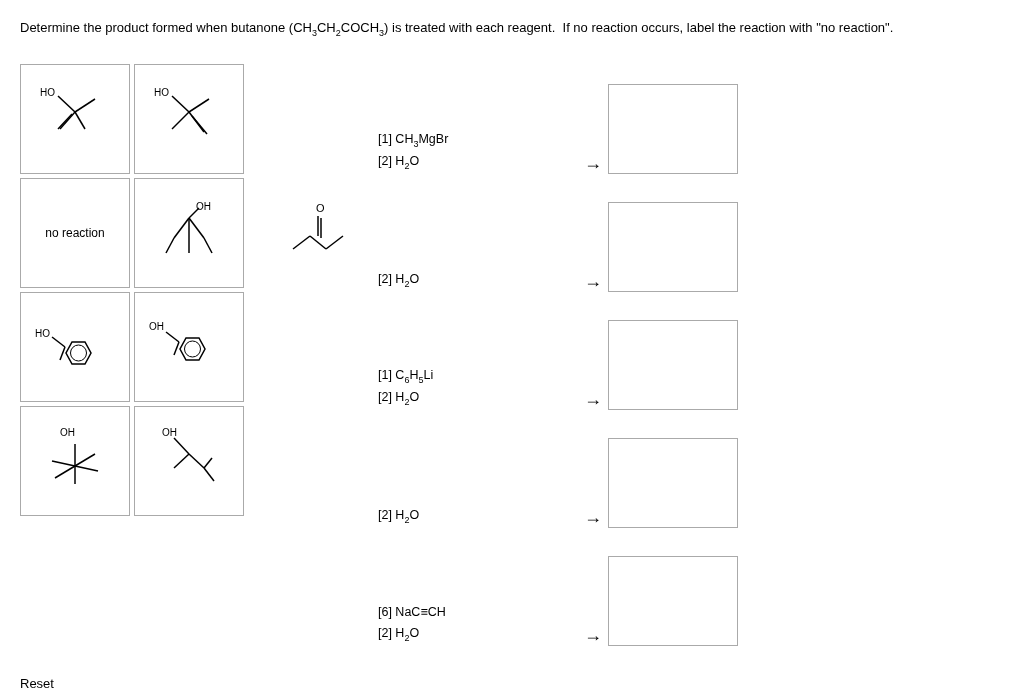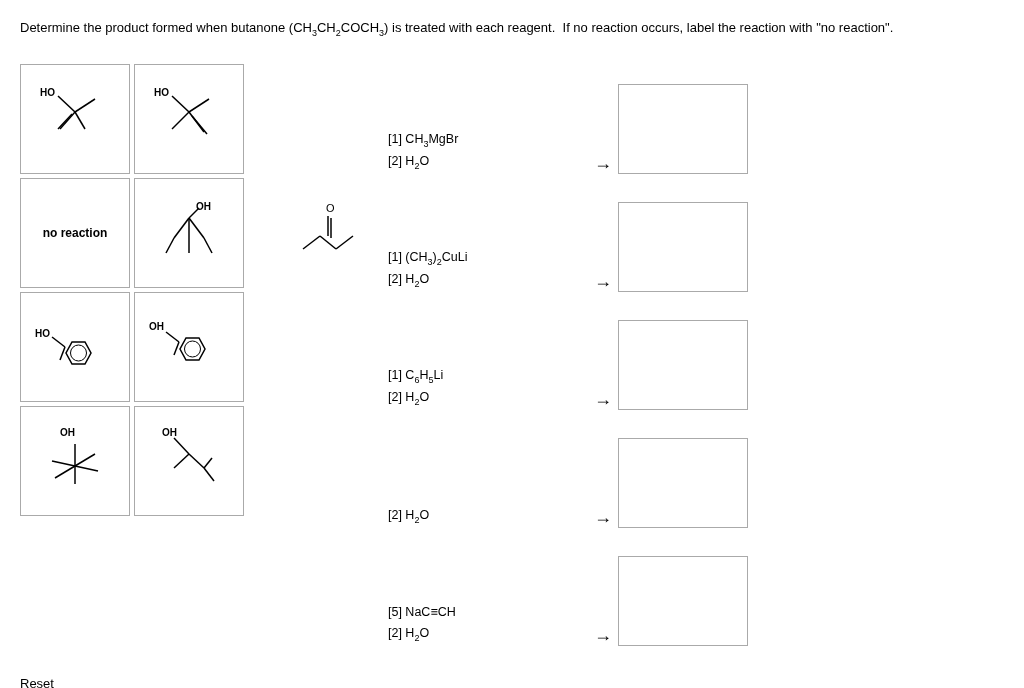--- a/index.html
+++ b/index.html
@@ -26,22 +26,21 @@
       gap: 0px;
       align-items: flex-start;
     }
 
     
     .molecule-grid {
       display: grid;
       grid-template-columns: repeat(2, 110px);
       grid-template-rows: repeat(4, 110px);
       gap: 4px;
-      margin-right: 44px;
-      font-weight: bold;
+      margin-right: 34px;
     }
 
     .mol-box {
       width: 110px;
       height: 110px;
       border: 1px solid #aaa;
       background: #fff;
       display: flex;
       align-items: center;
       justify-content: center;
@@ -256,21 +255,20 @@
       <div class="reagent-label">
         <span class="reagent-line1">[1] CH<sub>3</sub>MgBr</span>
         <span class="reagent-line2">[2] H<sub>2</sub>O</span>
       </div>
       <div class="arrow-right">→</div>
       <div class="product-box"></div>
     </div>
 
     <div class="reagent-row">
       <div class="reagent-label">
-        <span class="reagent-line1">[1] (CH<sub>3</sub>)<sub>2</sub>CuLi</span>
         <span class="reagent-line2">[2] H<sub>2</sub>O</span>
       </div>
       <div class="arrow-right">→</div>
       <div class="product-box"></div>
     </div>
 
     <div class="reagent-row">
       <div class="reagent-label">
         <span class="reagent-line1">[1] C<sub>6</sub>H<sub>5</sub>Li</span>
         <span class="reagent-line2">[2] H<sub>2</sub>O</span>
@@ -282,21 +280,21 @@
     <div class="reagent-row">
       <div class="reagent-label">
         <span class="reagent-line2">[2] H<sub>2</sub>O</span>
       </div>
       <div class="arrow-right">→</div>
       <div class="product-box"></div>
     </div>
 
     <div class="reagent-row">
       <div class="reagent-label">
-        <span class="reagent-line1">[5] NaC≡CH</span>
+        <span class="reagent-line1">[6] NaC≡CH</span>
         <span class="reagent-line2">[2] H<sub>2</sub>O</span>
       </div>
       <div class="arrow-right">→</div>
       <div class="product-box"></div>
     </div>
 
   </div>
 
 </div>
 

